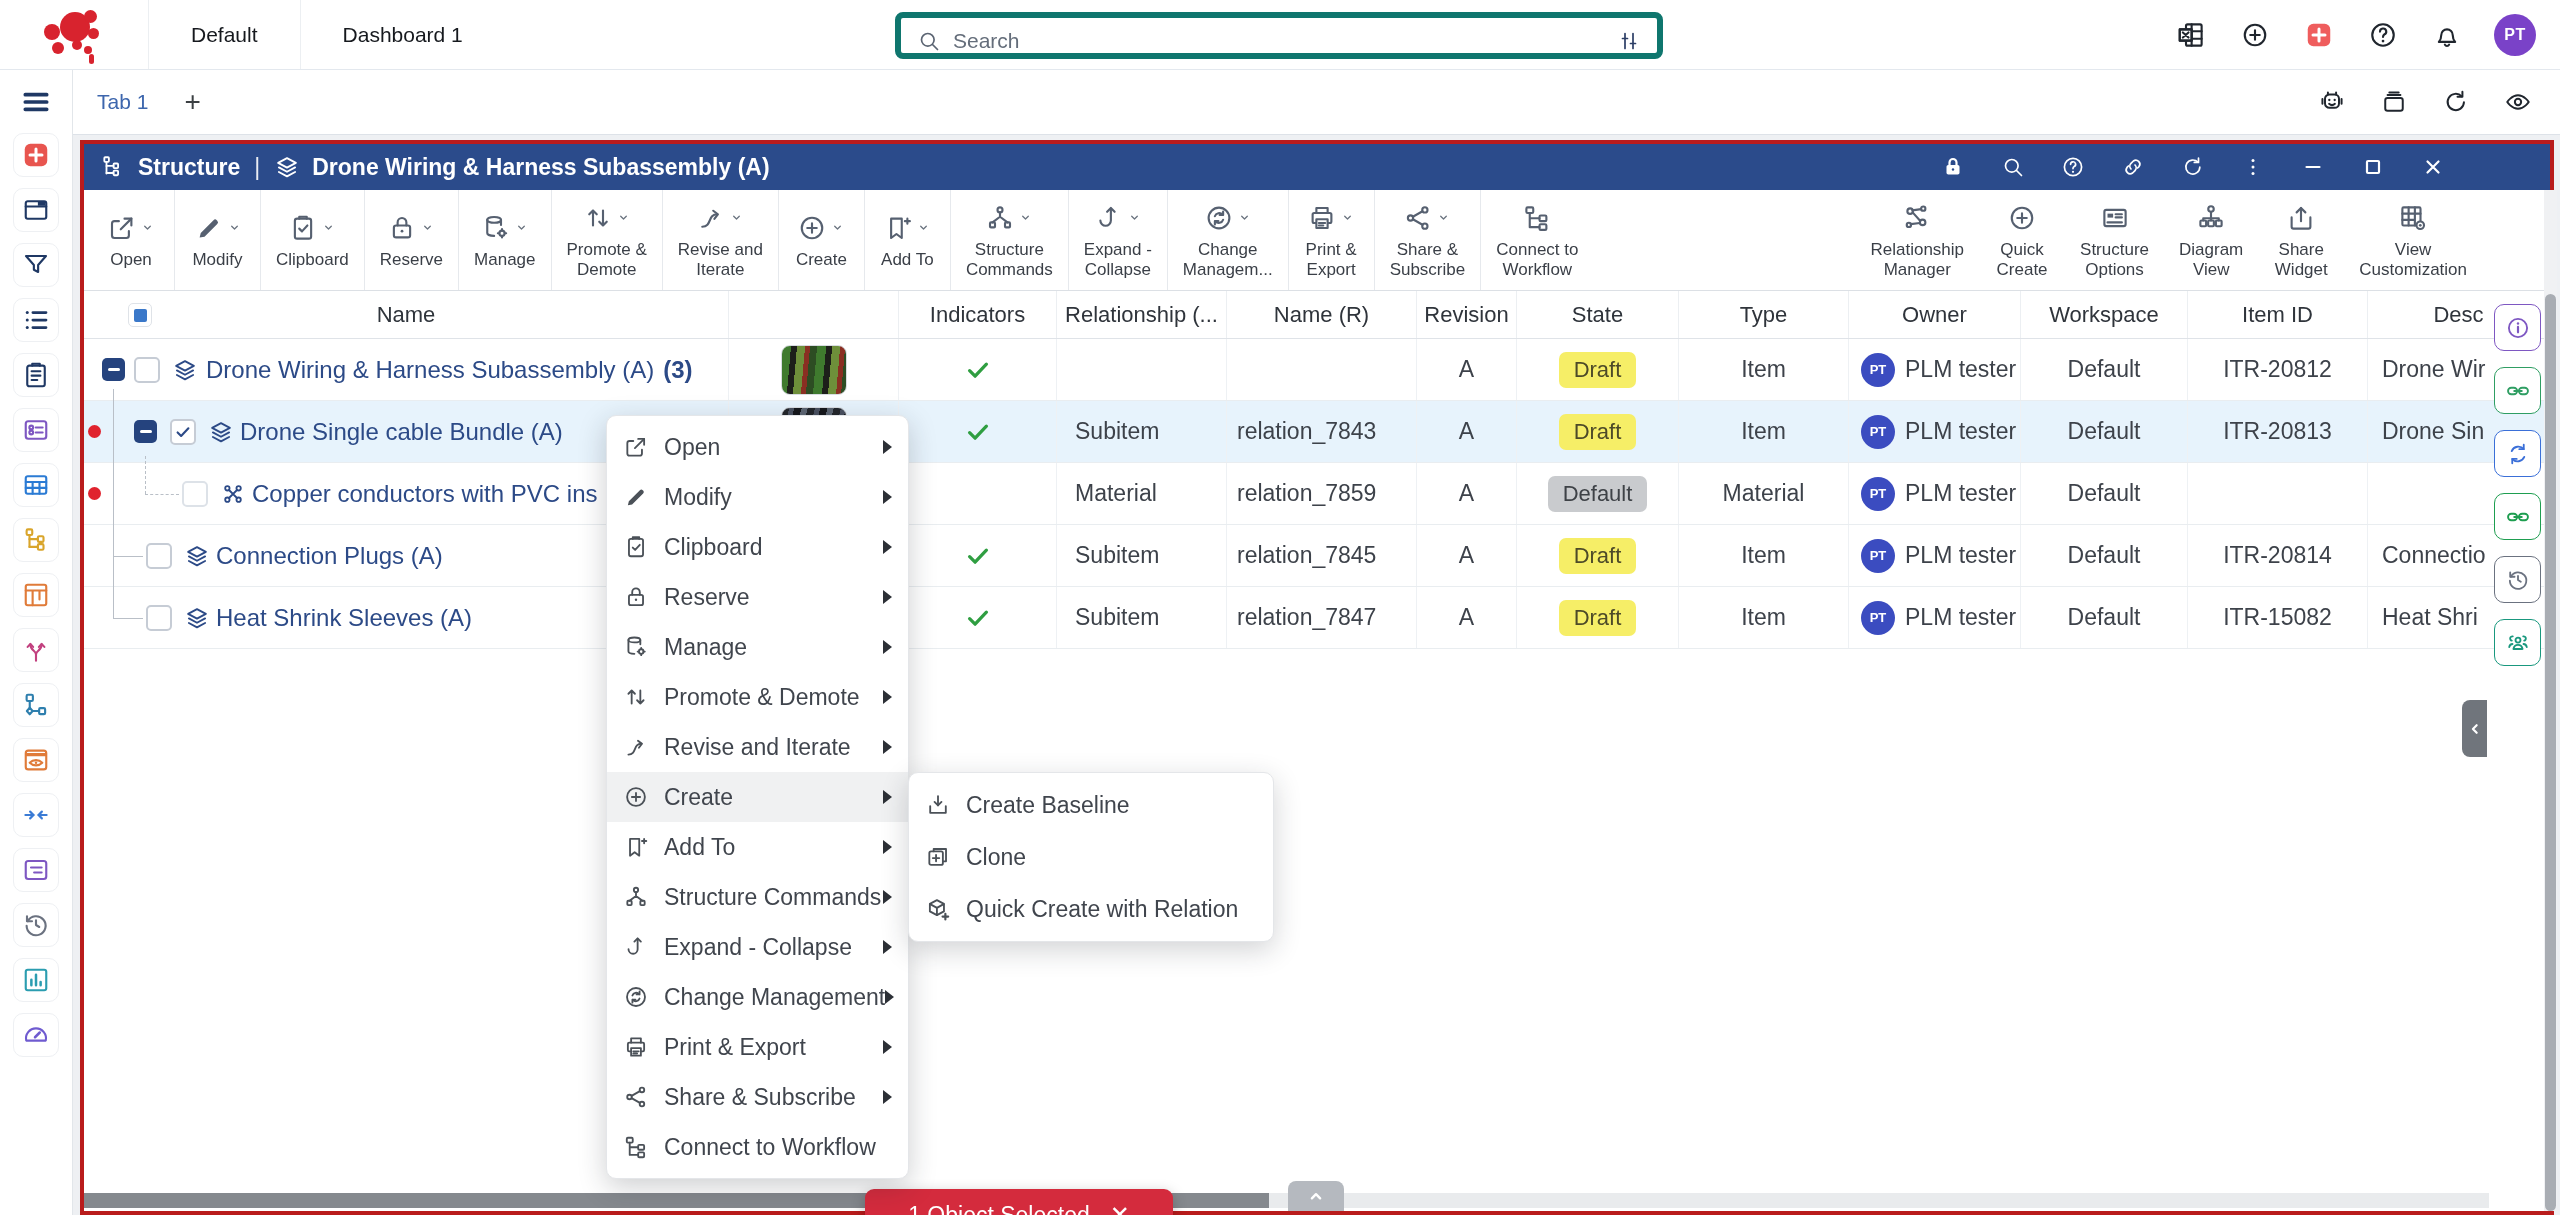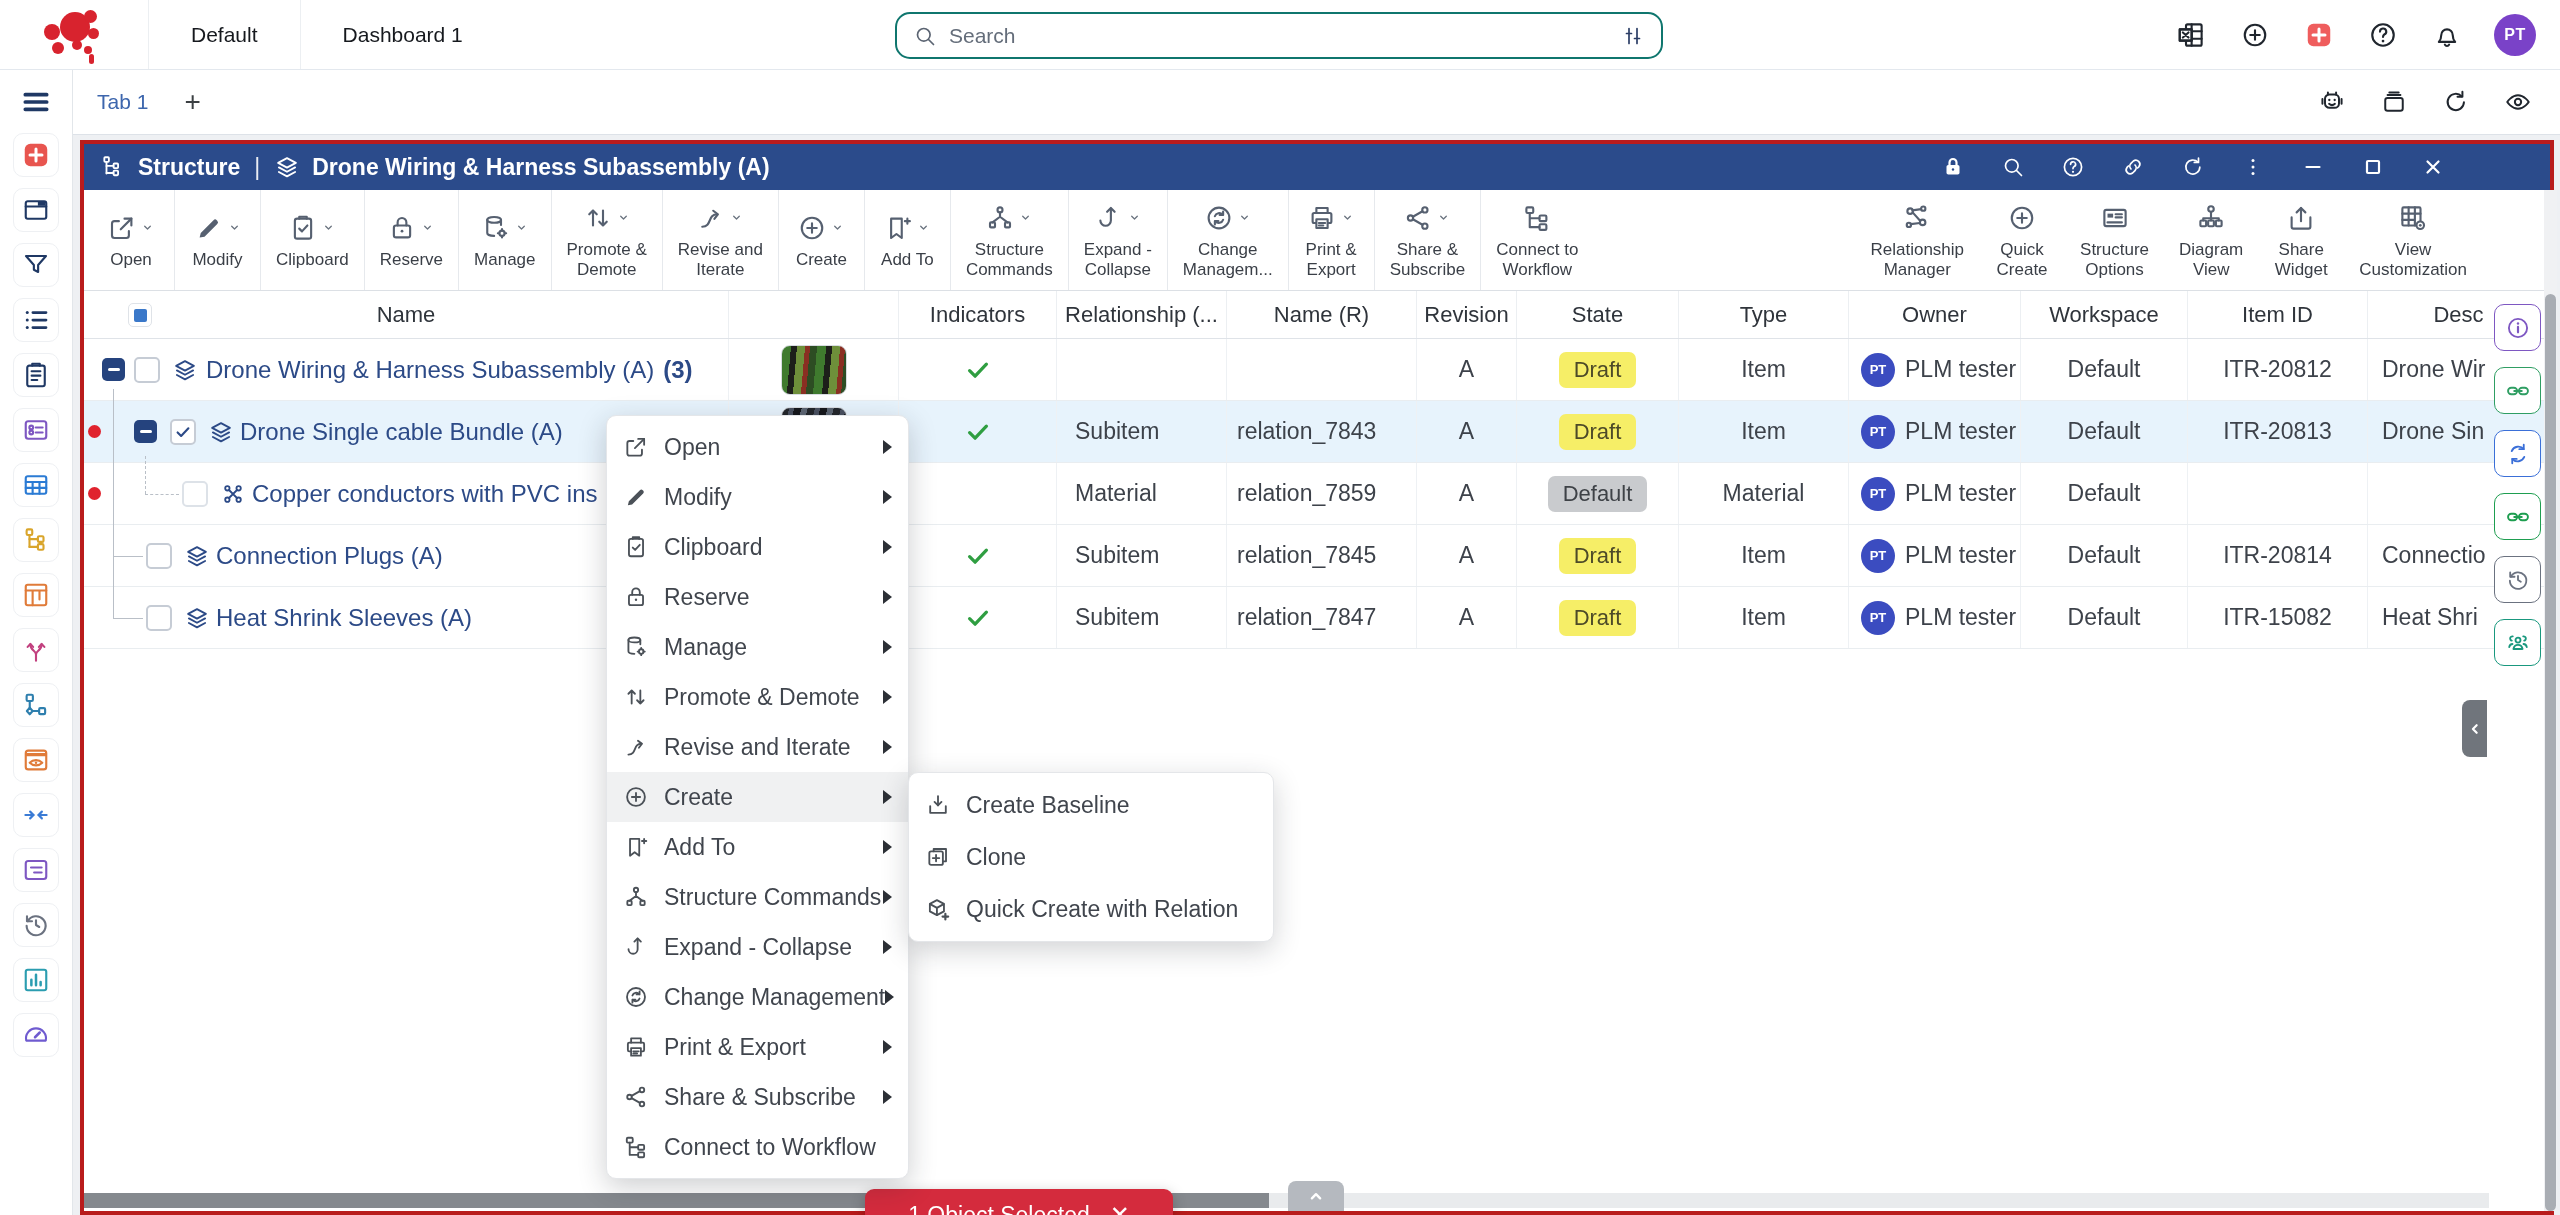--- a/index.html
+++ b/index.html
@@ -6,21 +6,21 @@
   html,body { width:2560px; height:1215px; }
   body { font-family:"Liberation Sans", sans-serif; background:#eef0f3; position:relative; overflow:hidden; }
 
   
   .topbar { position:absolute; left:0; top:0; width:2560px; height:70px; background:#fff; border-bottom:1px solid #e3e8ee; display:flex; align-items:center; z-index:30; }
   .logo-box { width:148px; height:100%; display:flex; align-items:center; justify-content:center; }
   .logo { position:relative; width:64px; height:58px; }
   .logo i { position:absolute; border-radius:50%; background:#d8232e; }
   .wtab { height:100%; display:flex; align-items:center; padding:0 42px; font-size:21px; color:#16191e; border-left:1px solid #eceff2; }
   .wtab:last-of-type { border-right:1px solid #eceff2; }
-  .searchbox { position:absolute; left:895px; top:12px; width:768px; height:47px; border:2px solid #0f766e; border-radius:15px; display:flex; align-items:center; padding:0 16px; color:#5b6472; background:#fff; }
+  .searchbox { position:absolute; left:895px; top:12px; width:768px; height:47px; border:6px solid #0f766e; border-radius:8px; display:flex; align-items:flex-end; padding:0 16px; color:#5b6472; background:#fff; }
   .searchbox input { flex:1; border:none; outline:none; font-size:21px; color:#394049; margin-left:12px; font-family:inherit; background:transparent; }
   .searchbox input::placeholder { color:#646d7a; }
   .top-icons { margin-left:auto; display:flex; align-items:center; gap:30px; padding-right:24px; color:#20262e; }
   .top-icons .tico { width:34px; height:34px; display:flex; align-items:center; justify-content:center; cursor:pointer; }
   .avatar-top { width:42px; height:42px; border-radius:50%; background:#7a42c8; color:#fff; font-size:16px; font-weight:bold; display:flex; align-items:center; justify-content:center; letter-spacing:.5px; }
 
   
   .tabstrip { position:absolute; left:73px; top:70px; width:2487px; height:65px; background:#fff; border-bottom:1px solid #dde2e8; display:flex; align-items:center; z-index:25; }
   .tab1 { font-size:21px; color:#3d66ad; margin-left:24px; }
   .tab-add { font-size:28px; color:#3c4043; margin-left:36px; font-weight:300; }

